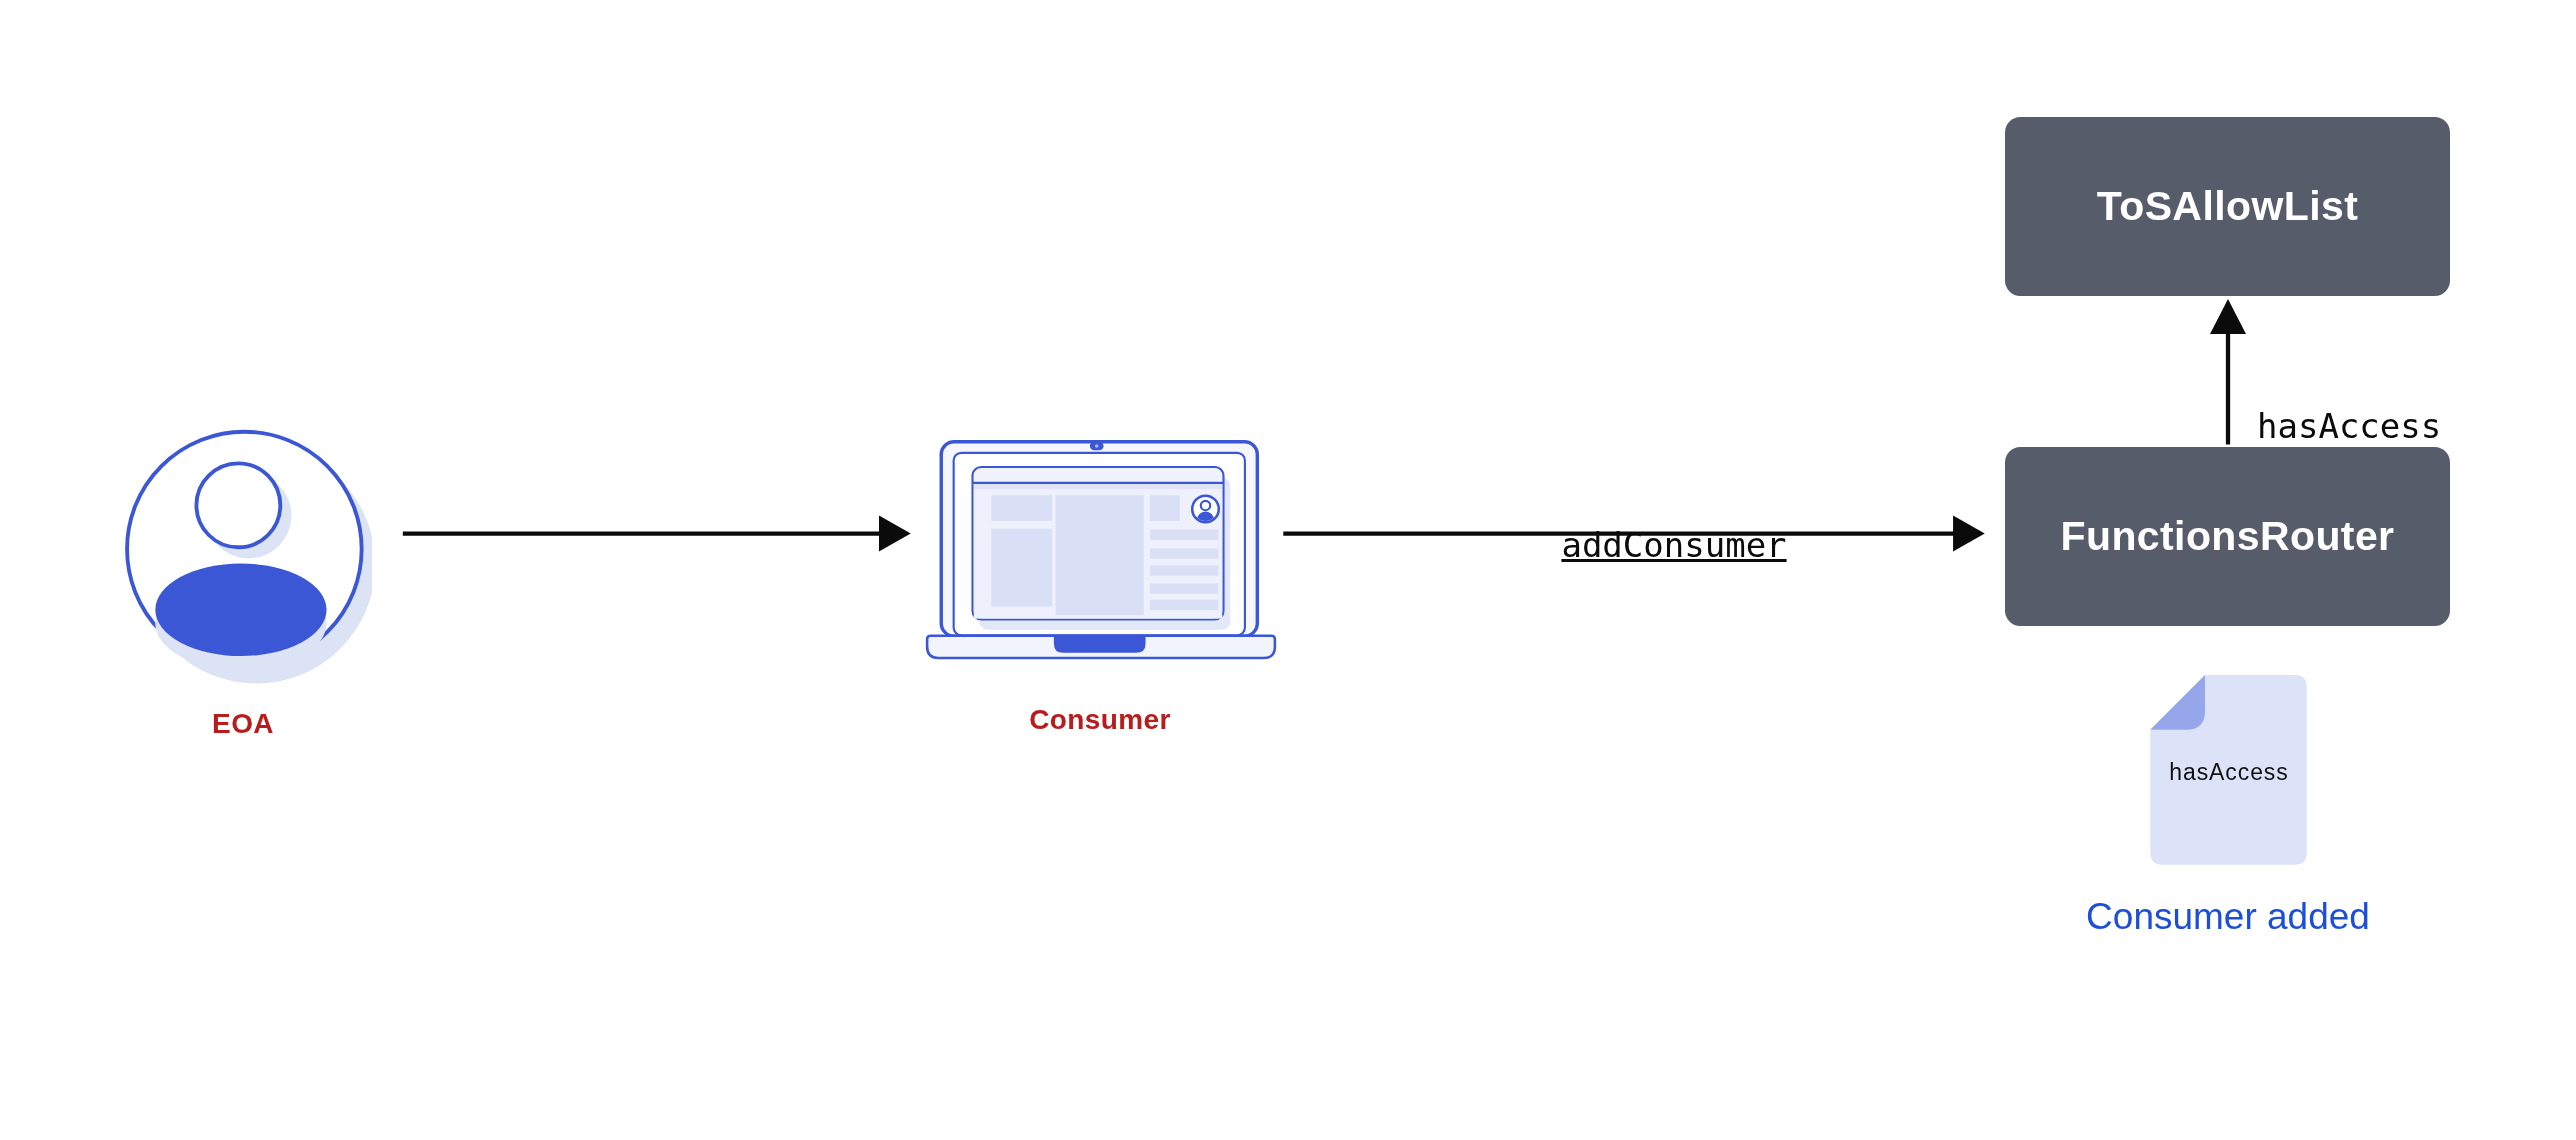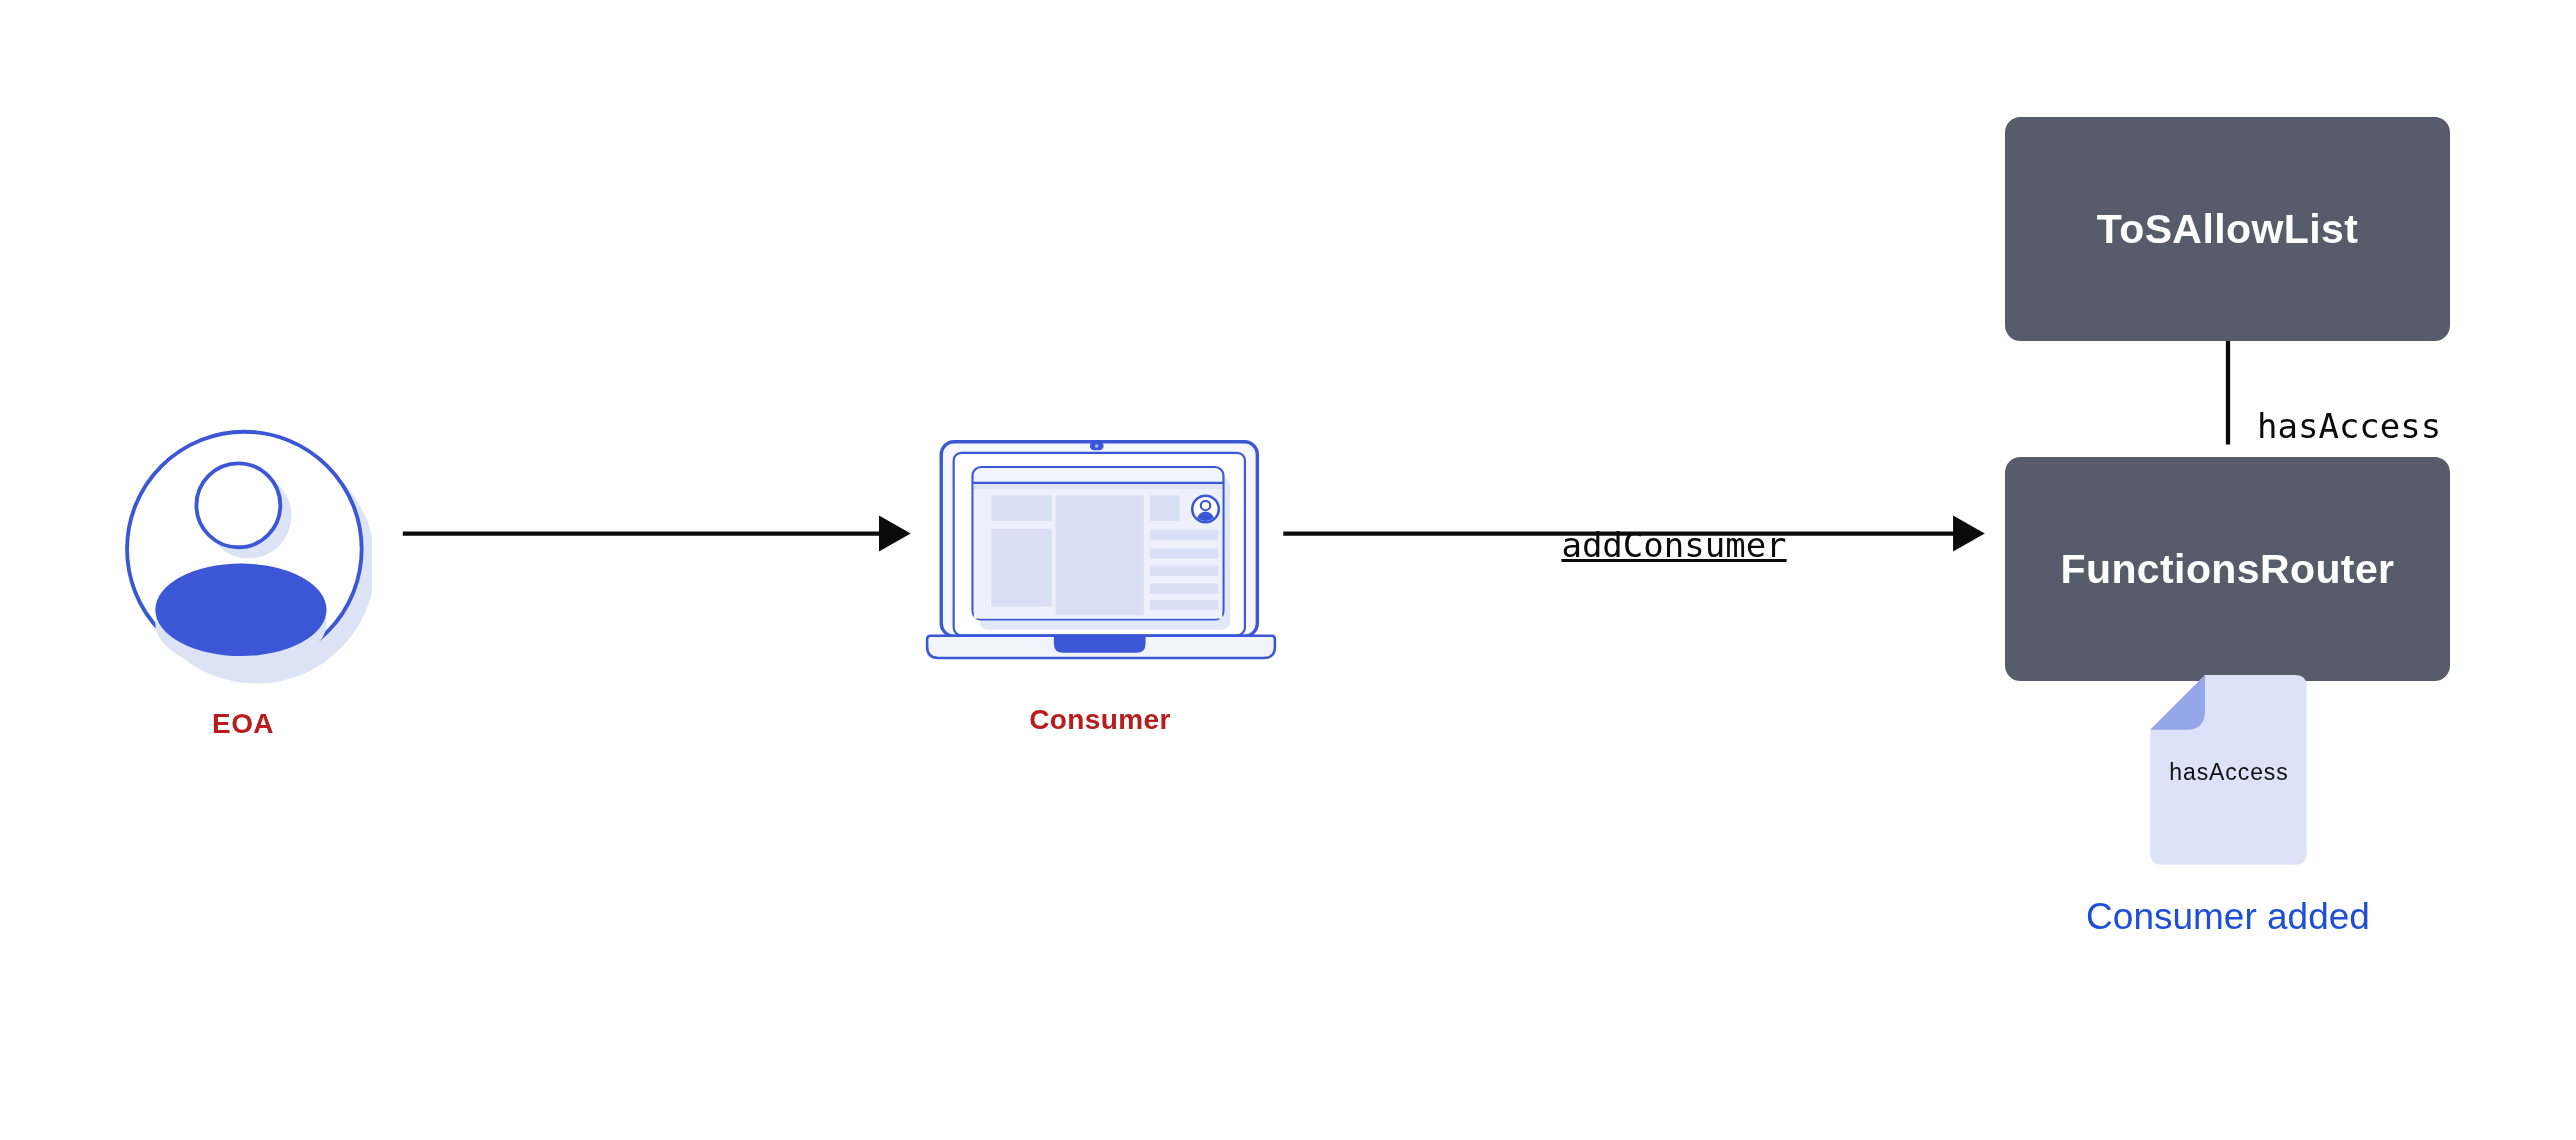--- a/index.html
+++ b/index.html
@@ -15,21 +15,21 @@
     position:absolute;
     transform:translate(-50%,-50%);
     font-weight:700;
     font-size:28px;
     color:#b91c1c;
     letter-spacing:0.4px;
     white-space:nowrap;
   }
   .contract-box{
     position:absolute;
-    width:445px;height:224px;
+    width:445px;height:179px;
     background:#575c6a;
     border-radius:15.4px;
     display:flex;align-items:center;justify-content:center;
   }
   .contract-box .box-label{
     color:#ffffff;
     font-weight:700;
     font-size:41px;
     letter-spacing:0.4px;
     white-space:nowrap;
@@ -132,21 +132,21 @@
   <div class="node-label" style="left:1100px;top:720px;">Consumer</div>
 
   <div class="code-label" style="left:1674px;top:505px;transform:translate(-50%,-50%);text-decoration:underline;">addConsumer</div>
 
   <div class="contract-box" style="left:2005px;top:117px;">
     <span class="box-label">ToSAllowList</span>
   </div>
 
   <div class="code-label" style="left:2257px;top:386px;transform:translateY(-50%);">hasAccess</div>
 
-  <div class="contract-box" style="left:2005px;top:457px;">
+  <div class="contract-box" style="left:2005px;top:447px;">
     <span class="box-label">FunctionsRouter</span>
   </div>
 
   <svg class="abs" style="left:2146px;top:672px;" width="171" height="206" viewBox="0 0 200 240">
     <path d="M 69,3 H 174 Q 188,3 188,17 V 211 Q 188,225 174,225 H 19 Q 5,225 5,211 V 67 Z" fill="#dce3f8"></path>
     <path d="M 5,67 L 69,3 L 69,45 Q 69,67 47,67 Z" fill="#96a6ea"></path>
   </svg>
   <div class="doc-text" style="left:2229px;top:772px;">hasAccess</div>
   <div class="caption" style="left:2228px;top:917px;">Consumer added</div>
 

